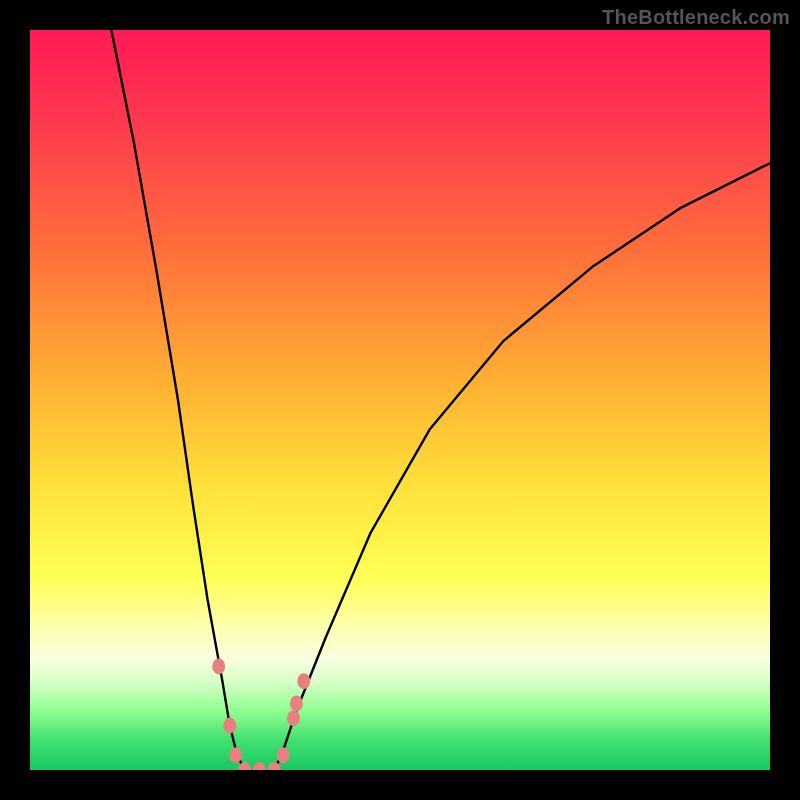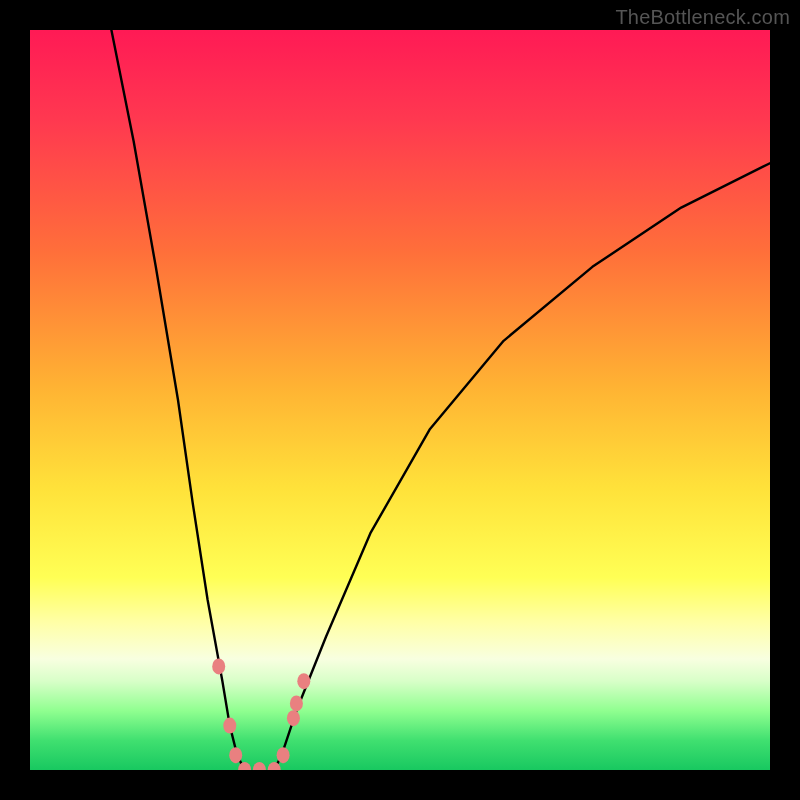--- a/index.html
+++ b/index.html
@@ -40,21 +40,21 @@
     top: 0;
     width: 740px;
     height: 740px;
   }
   .watermark {
     position: absolute;
     top: 6px;
     right: 10px;
     color: #555;
     font-size: 20px;
-    font-weight: 400;
+    font-weight: 700;
     letter-spacing: 0.2px;
     user-select: none;
   }
 </style>
 </head>
 <body>
 
 <div class="frame">
   <div class="plot">
     <svg class="gradient" viewBox="0 0 740 740" preserveAspectRatio="none">

